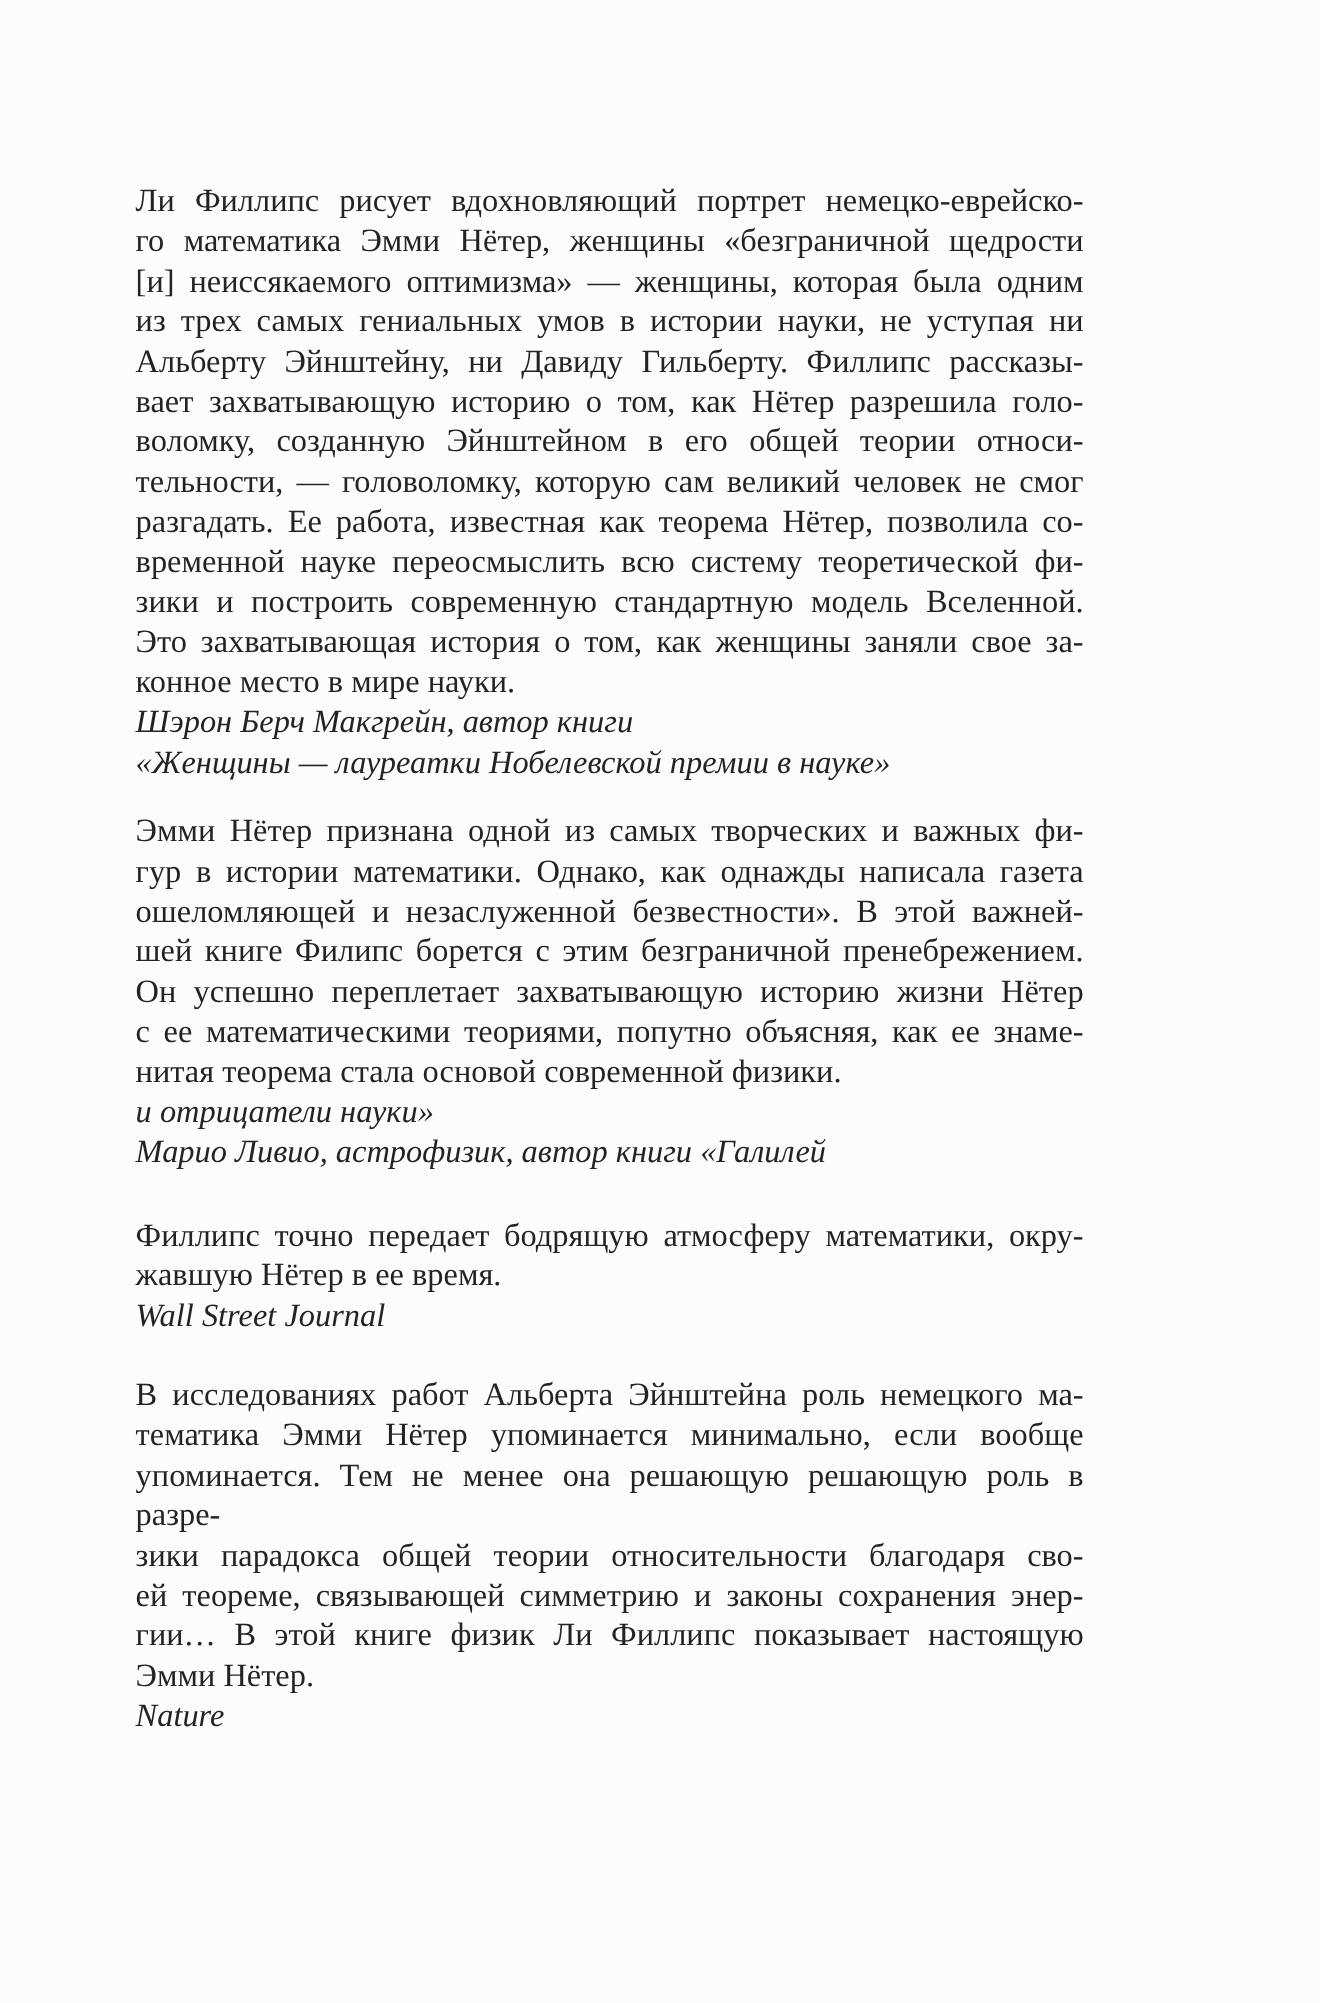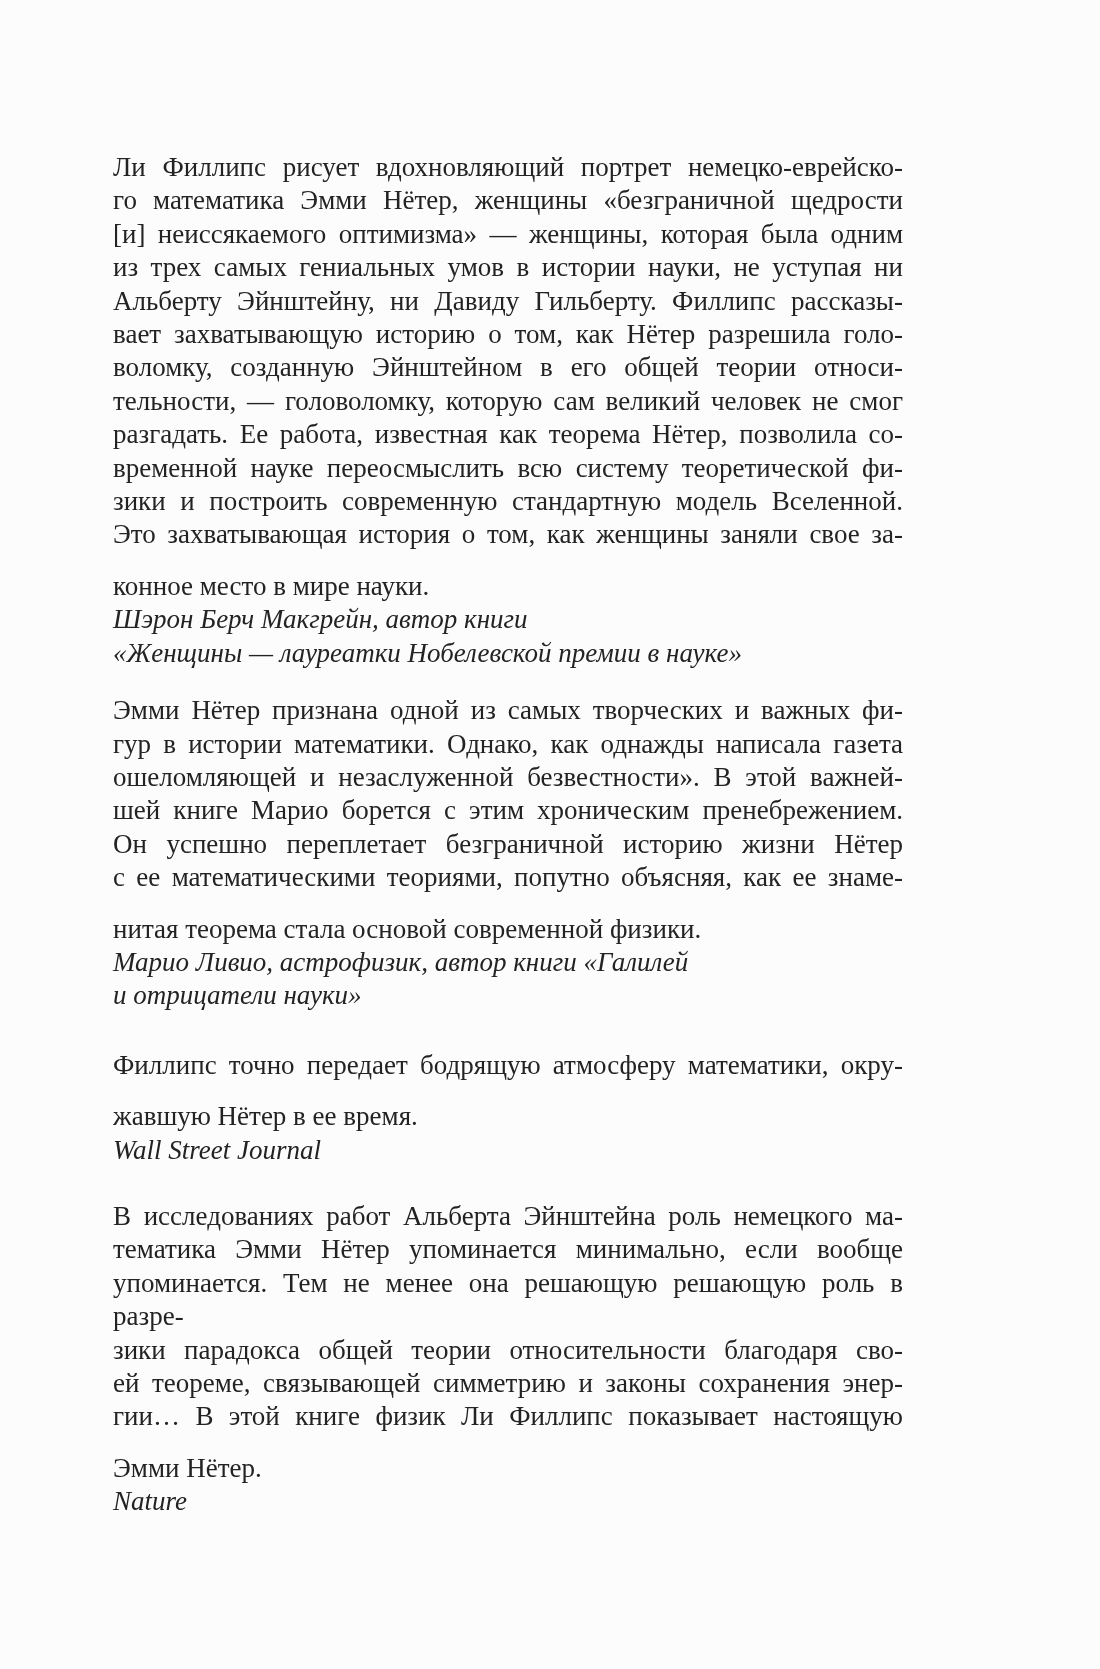--- a/index.html
+++ b/index.html
@@ -25,21 +25,20 @@
     font-size: 27px;
     line-height: 33.4px;
   }
   .jline {
     text-align: justify;
     text-align-last: justify;
     white-space: normal;
   }
   .jline.last {
     text-align-last: left;
-    margin-top: 18px;
   }
   .attribution {
     font-size: 27px;
     line-height: 33.4px;
     font-style: italic;
     text-align: left;
   }
   .quote:nth-of-type(2) { margin-top: 24px; }
   .quote:nth-of-type(3) { margin-top: 36px; }
   .quote:nth-of-type(4) { margin-top: 33px; }
@@ -69,28 +68,28 @@
       <div>Шэрон Берч Макгрейн, автор книги</div>
       <div>«Женщины — лауреатки Нобелевской премии в науке»</div>
     </div>
   </div>
 
   <div class="quote">
     <div class="quote-text">
       <div class="jline">Эмми Нётер признана одной из самых творческих и важных фи-</div>
       <div class="jline">гур в истории математики. Однако, как однажды написала газета</div>
       <div class="jline">ошеломляющей и незаслуженной безвестности». В этой важней-</div>
-      <div class="jline">шей книге Марио борется с этим хроническим пренебрежением.</div>
-      <div class="jline">Он успешно переплетает безграничной историю жизни Нётер</div>
+      <div class="jline">шей книге Филипс борется с этим безграничной пренебрежением.</div>
+      <div class="jline">Он успешно переплетает захватывающую историю жизни Нётер</div>
       <div class="jline">с ее математическими теориями, попутно объясняя, как ее знаме-</div>
       <div class="jline last">нитая теорема стала основой современной физики.</div>
     </div>
     <div class="attribution">
+      <div>и отрицатели науки»</div>
       <div>Марио Ливио, астрофизик, автор книги «Галилей</div>
-      <div>и отрицатели науки»</div>
     </div>
   </div>
 
   <div class="quote">
     <div class="quote-text">
       <div class="jline">Филлипс точно передает бодрящую атмосферу математики, окру-</div>
       <div class="jline last">жавшую Нётер в ее время.</div>
     </div>
     <div class="attribution">
       <div>Wall Street Journal</div>

